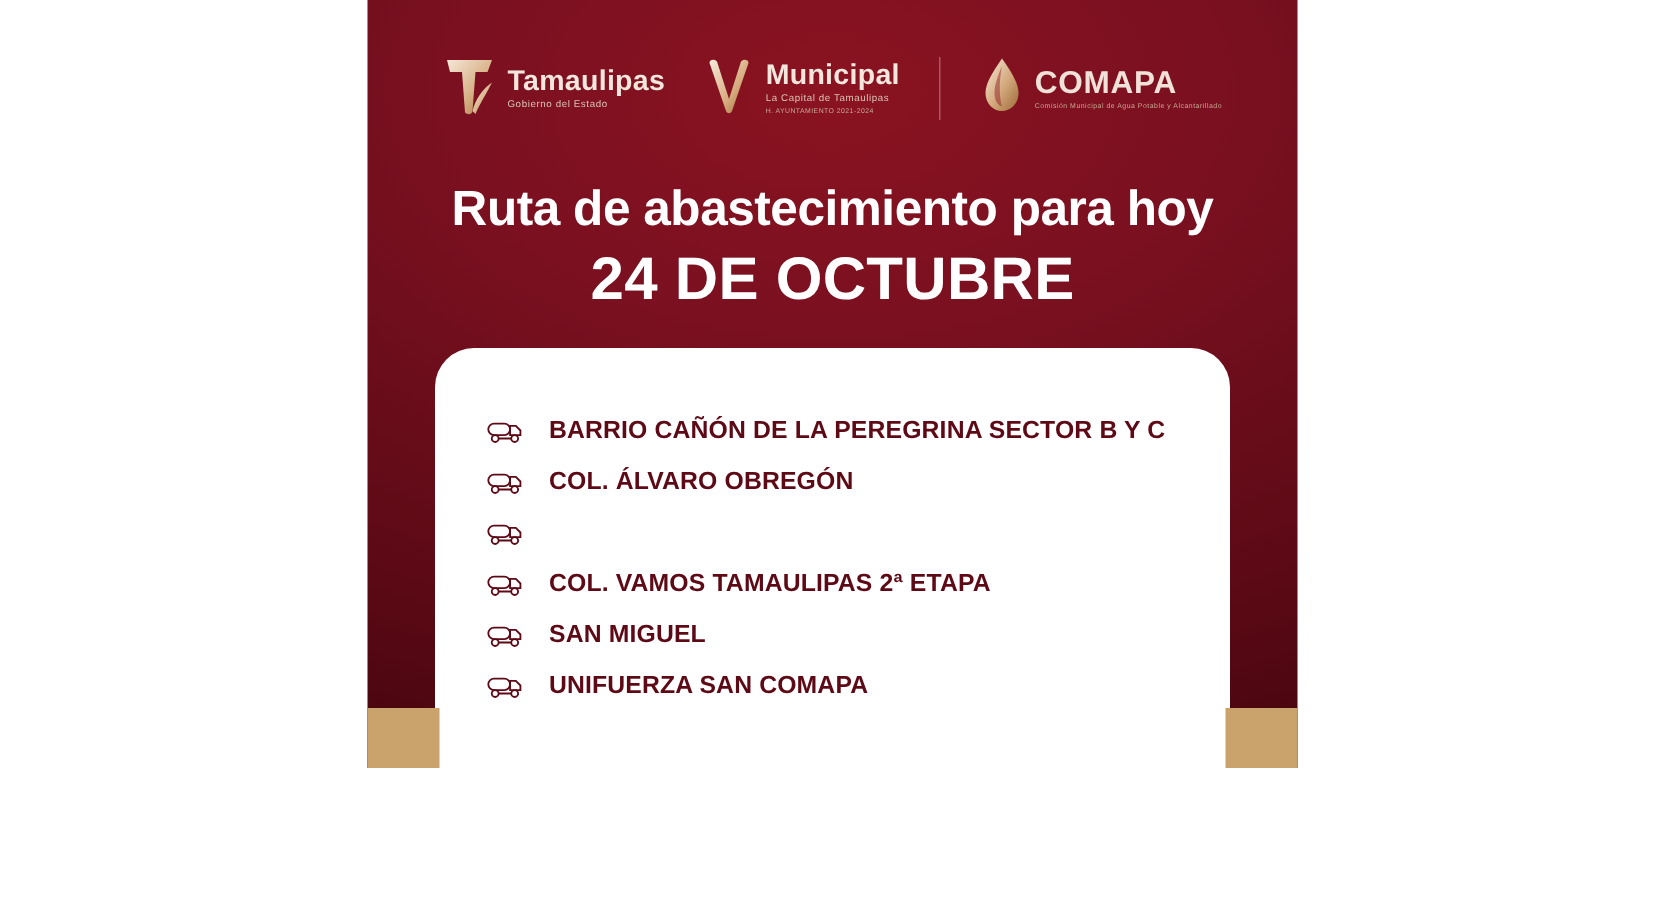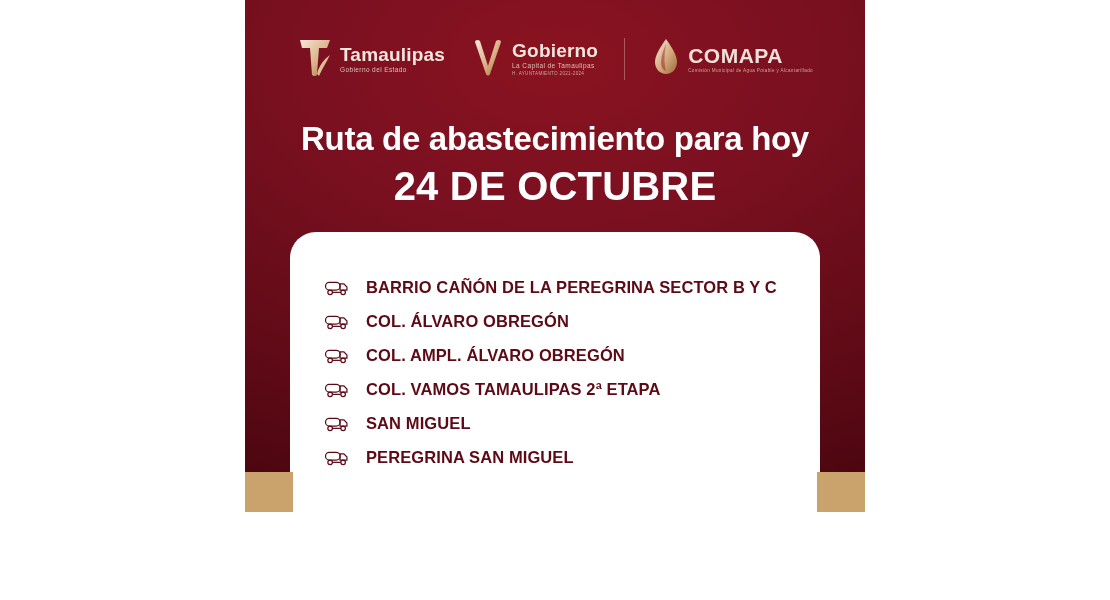--- a/index.html
+++ b/index.html
@@ -207,21 +207,21 @@
               <linearGradient id="gV" x1="0" y1="0" x2="1" y2="1">
                 <stop offset="0%" stop-color="#f7eadd"></stop>
                 <stop offset="60%" stop-color="#d6ab7e"></stop>
                 <stop offset="100%" stop-color="#9e6c38"></stop>
               </linearGradient>
             </defs>
             <path d="M4 6 C4 4 7 3 9 5 L17 30 L25 5 C27 3 30 4 30 6 L19 38 C18 40 16 40 15 38 Z" fill="url(#gV)"></path>
           </svg>
         </span>
         <span class="logo-text-block">
-          <span class="logo-title">Gobierno</span>
+          <span class="logo-title">Municipal</span>
           <span class="logo-sub">La Capital de Tamaulipas</span>
           <span class="logo-sub2">H. AYUNTAMIENTO 2021-2024</span>
         </span>
       </div>
 
       <span class="divider-v"></span>
 
       <div class="logo">
         <span class="logo-mark">
           <svg width="30" height="40" viewBox="0 0 30 40">
@@ -280,21 +280,20 @@
       <div class="route-item">
         <svg class="truck-icon" viewBox="0 0 34 24">
           <g fill="none" stroke="#5d0a16" stroke-width="1.6">
             <rect x="2" y="6" width="19" height="10" rx="5"></rect>
             <path d="M21 8 h5 l4 4 v4 h-9 z"></path>
             <circle cx="8" cy="19" r="3"></circle>
             <circle cx="25" cy="19" r="3"></circle>
             <path d="M11 19 h11"></path>
           </g>
         </svg>
-        <span class="route-label">COL. AMPL. ÁLVARO OBREGÓN</span>
       </div>
 
 
       <div class="route-item">
         <svg class="truck-icon" viewBox="0 0 34 24">
           <g fill="none" stroke="#5d0a16" stroke-width="1.6">
             <rect x="2" y="6" width="19" height="10" rx="5"></rect>
             <path d="M21 8 h5 l4 4 v4 h-9 z"></path>
             <circle cx="8" cy="19" r="3"></circle>
             <circle cx="25" cy="19" r="3"></circle>
@@ -320,21 +319,21 @@
       <div class="route-item">
         <svg class="truck-icon" viewBox="0 0 34 24">
           <g fill="none" stroke="#5d0a16" stroke-width="1.6">
             <rect x="2" y="6" width="19" height="10" rx="5"></rect>
             <path d="M21 8 h5 l4 4 v4 h-9 z"></path>
             <circle cx="8" cy="19" r="3"></circle>
             <circle cx="25" cy="19" r="3"></circle>
             <path d="M11 19 h11"></path>
           </g>
         </svg>
-        <span class="route-label">PEREGRINA SAN MIGUEL</span>
+        <span class="route-label">UNIFUERZA SAN COMAPA</span>
       </div>
 
     </div>
 
     <div class="accent left"></div>
     <div class="accent right"></div>
 
   </div>
 </div>
 

